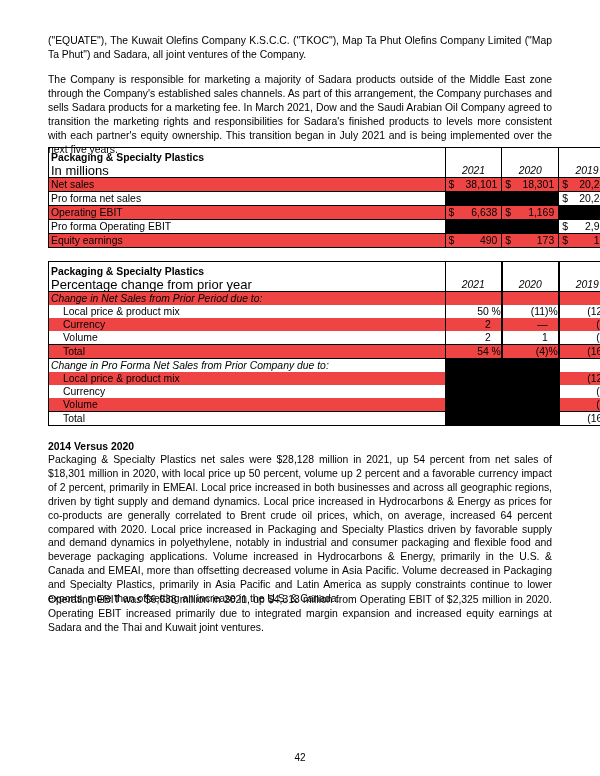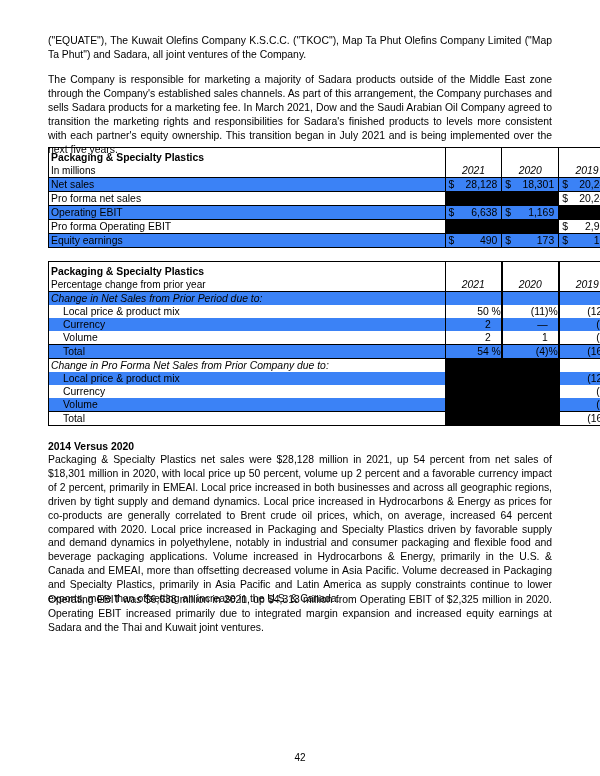--- a/index.html
+++ b/index.html
@@ -22,24 +22,24 @@
   table.fin td {
     padding: 0 2px; height: 13px; line-height: 13px; white-space: nowrap;
     overflow: hidden; vertical-align: bottom;
   }
   table.fin { border: 1.4px solid #000; }
   .col-label { width: 349px; }
   .col-yr { width: 50px; }
   .col-yr19 { width: 50px; }
 
   .title-cell { font-weight: bold; height: 14px !important; padding-top: 2px !important; }
-  .sub-cell { font-size: 10px; }
+  .sub-cell { font-size: 13px; }
   .yr-cell { text-align: center; font-style: italic; }
   .vsep { border-left: 1.4px solid #000; }
-  .gray { background: #3b82f6; }
+  .gray { background: #ef4444; }
   .black { background: #000; }
   .rowline td { border-top: 1.4px solid #000; }
   .num { display: flex; justify-content: space-between; }
   .num .cur { padding-left: 1px; }
   .num .amt { padding-right: 2px; }
   .right { text-align: right; }
   .indent { padding-left: 14px !important; }
   .ital { font-style: italic; }
   .pct { text-align: right; padding-right: 0 !important; }
 
@@ -76,21 +76,21 @@
   </tr>
   <tr>
     <td class="sub-cell">In millions</td>
   </tr>
 
   <tr class="rowline">
     <td class="gray">Net sales</td>
     <td class="gray vsep">
           <div class="num">
             <span class="cur">$</span>
-            <span class="amt">28,128</span>
+            <span class="amt">38,101</span>
           </div>
         </td>
     <td class="gray vsep">
           <div class="num">
             <span class="cur">$</span>
             <span class="amt">18,301</span>
           </div>
         </td>
     <td class="gray vsep">
           <div class="num">

